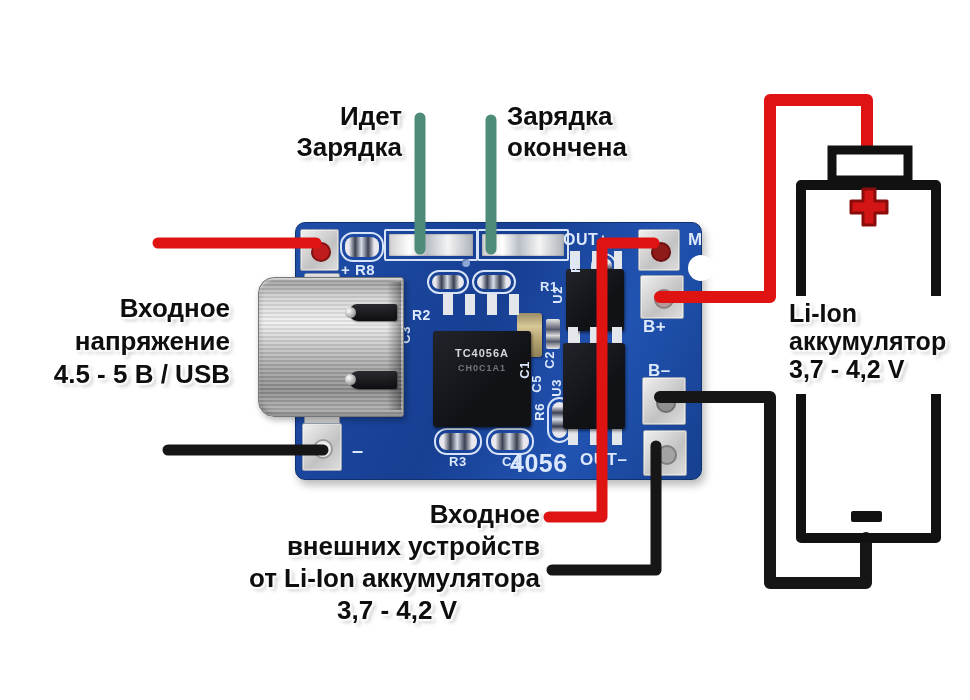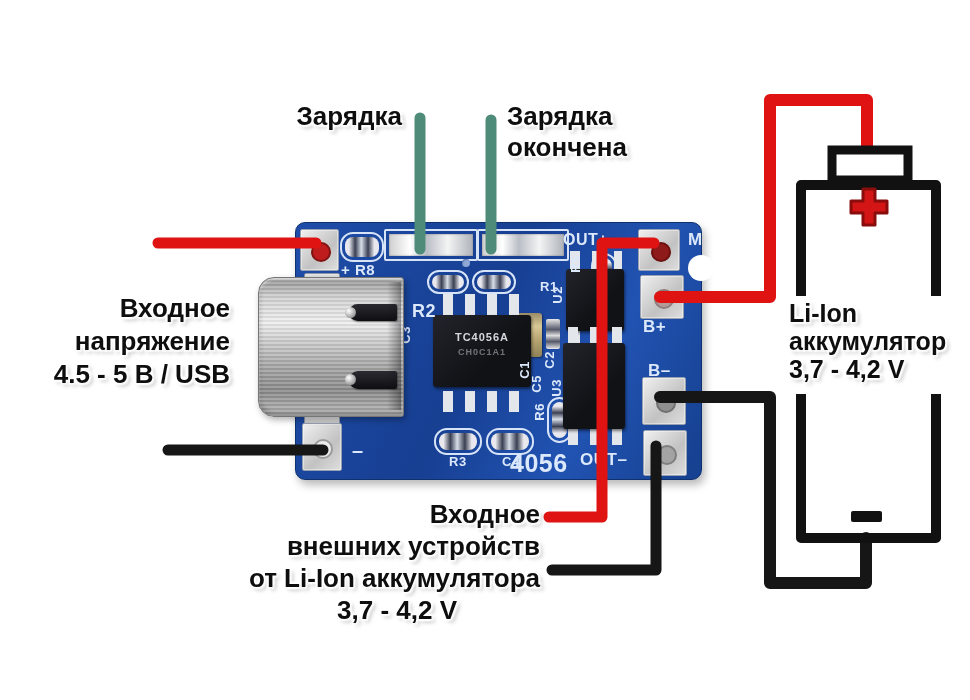--- a/index.html
+++ b/index.html
@@ -118,21 +118,21 @@
     <div class="res" style="left:190px;top:205px;width:44px;height:23px;">
         <div class="chiplet"></div>
       </div>
     <div style="position:absolute;left:221px;top:90px;width:25px;height:44px;border-radius:3px;
          background:linear-gradient(180deg,#9a8c66,#d8c896 30%,#b7a673 60%,#8f8257);box-shadow:1px 1px 2px rgba(0,0,0,.4);"></div>
     <div style="position:absolute;left:250px;top:96px;width:14px;height:30px;border-radius:2px;
          background:linear-gradient(180deg,#e8e8e8,#55596a 35%,#dcdcdc 55%,#55596a 75%,#e8e8e8);"></div>
 
     <div class="pinrow" style="left:147px;top:71px;width:80px;"></div>
     <div class="pinrow" style="left:147px;top:168px;width:80px;"></div>
-    <div class="blackchip" style="left:137px;top:92px;width:98px;height:72px;">
+    <div class="blackchip" style="left:137px;top:108px;width:98px;height:96px;">
       <div id="ic-text">TC4056A</div>
       <div id="ic-text2">CH0C1A1</div>
     </div>
 
     <div class="pinrow" style="left:274px;top:28px;width:52px;height:18px;"></div>
     <div class="pinrow" style="left:274px;top:108px;width:52px;height:18px;"></div>
     <div class="blackchip" style="left:270px;top:46px;width:58px;height:62px;"></div>
     <div class="pinrow" style="left:272px;top:104px;width:54px;height:16px;"></div>
     <div class="pinrow" style="left:272px;top:206px;width:54px;height:16px;"></div>
     <div class="blackchip" style="left:267px;top:120px;width:62px;height:86px;"></div>
@@ -143,21 +143,21 @@
 
     <div class="silk" style="left:45px;top:39px;font-size:15px;">+ R8</div>
     <div class="silk" style="left:267px;top:9px;font-size:16px;">OUT+</div>
     <div class="silk" style="left:392px;top:8px;font-size:17px;">M</div>
     <div class="silk" style="left:347px;top:95px;font-size:17px;">B+</div>
     <div class="silk" style="left:352px;top:139px;font-size:17px;">B–</div>
     <div class="silk" style="left:284px;top:228px;font-size:17px;">OUT–</div>
     <div class="silk" style="left:214px;top:228px;font-size:25px;">4056</div>
     <div class="silk" style="left:56px;top:217px;font-size:20px;">–</div>
     <div class="silk" style="left:219px;top:57px;font-size:13px;margin-left:25px;">R1</div>
-    <div class="silk" style="left:116px;top:79px;font-size:18px;">R2</div>
+    <div class="silk" style="left:116px;top:85px;font-size:14px;">R2</div>
     <div class="silk" style="left:153px;top:232px;font-size:13px;">R3</div>
     <div class="silk" style="left:206px;top:232px;font-size:13px;">C4</div>
     <div class="vsilk" style="left:273px;top:32px;">R5</div>
     <div class="vsilk" style="left:255px;top:63px;">U2</div>
     <div class="vsilk" style="left:222px;top:138px;">C1</div>
     <div class="vsilk" style="left:247px;top:128px;">C2</div>
     <div class="vsilk" style="left:234px;top:152px;">C5</div>
     <div class="vsilk" style="left:254px;top:156px;">U3</div>
     <div class="vsilk" style="left:237px;top:180px;">R6</div>
     <div class="vsilk" style="left:79px;top:172px;">R4</div>
@@ -188,20 +188,21 @@
     <path d="M660 397 H770 V583 H866 V538" fill="none" stroke-width="12" stroke-linecap="round" stroke-linejoin="round" stroke="#161616"></path>
 
     <rect x="832" y="150" width="76" height="30" fill="#ffffff" stroke-width="9" stroke="#111111"></rect>
     <path d="M801 296 V185 H936 V296" fill="none" stroke-width="10" stroke-linejoin="round" stroke="#111111"></path>
     <path d="M801 394 V538 H936 V394" fill="none" stroke-width="10" stroke-linejoin="round" stroke="#111111"></path>
     <path d="M863 189 h12 v12 h12 v12 h-12 v12 h-12 v-12 h-12 v-12 h12 z" stroke="#8a0d0d" stroke-width="3" stroke-linejoin="round" fill="#d31515"></path>
     <rect x="851" y="511" width="31" height="11" rx="2" fill="#111111"></rect>
   </svg>
 
   <div class="ann lbl" style="left:268px;top:101px;width:134px;text-align:right;font-size:26px;line-height:31px;">
+    <div>Идет</div>
     <div>Зарядка</div>
   </div>
 
   <div class="ann lbl" style="left:507px;top:101px;width:160px;text-align:left;font-size:26px;line-height:31px;">
     <div>Зарядка</div>
     <div>окончена</div>
   </div>
 
   <div class="ann lbl" style="left:18px;top:292px;width:212px;text-align:right;font-size:26px;line-height:33px;">
     <div>Входное</div>

